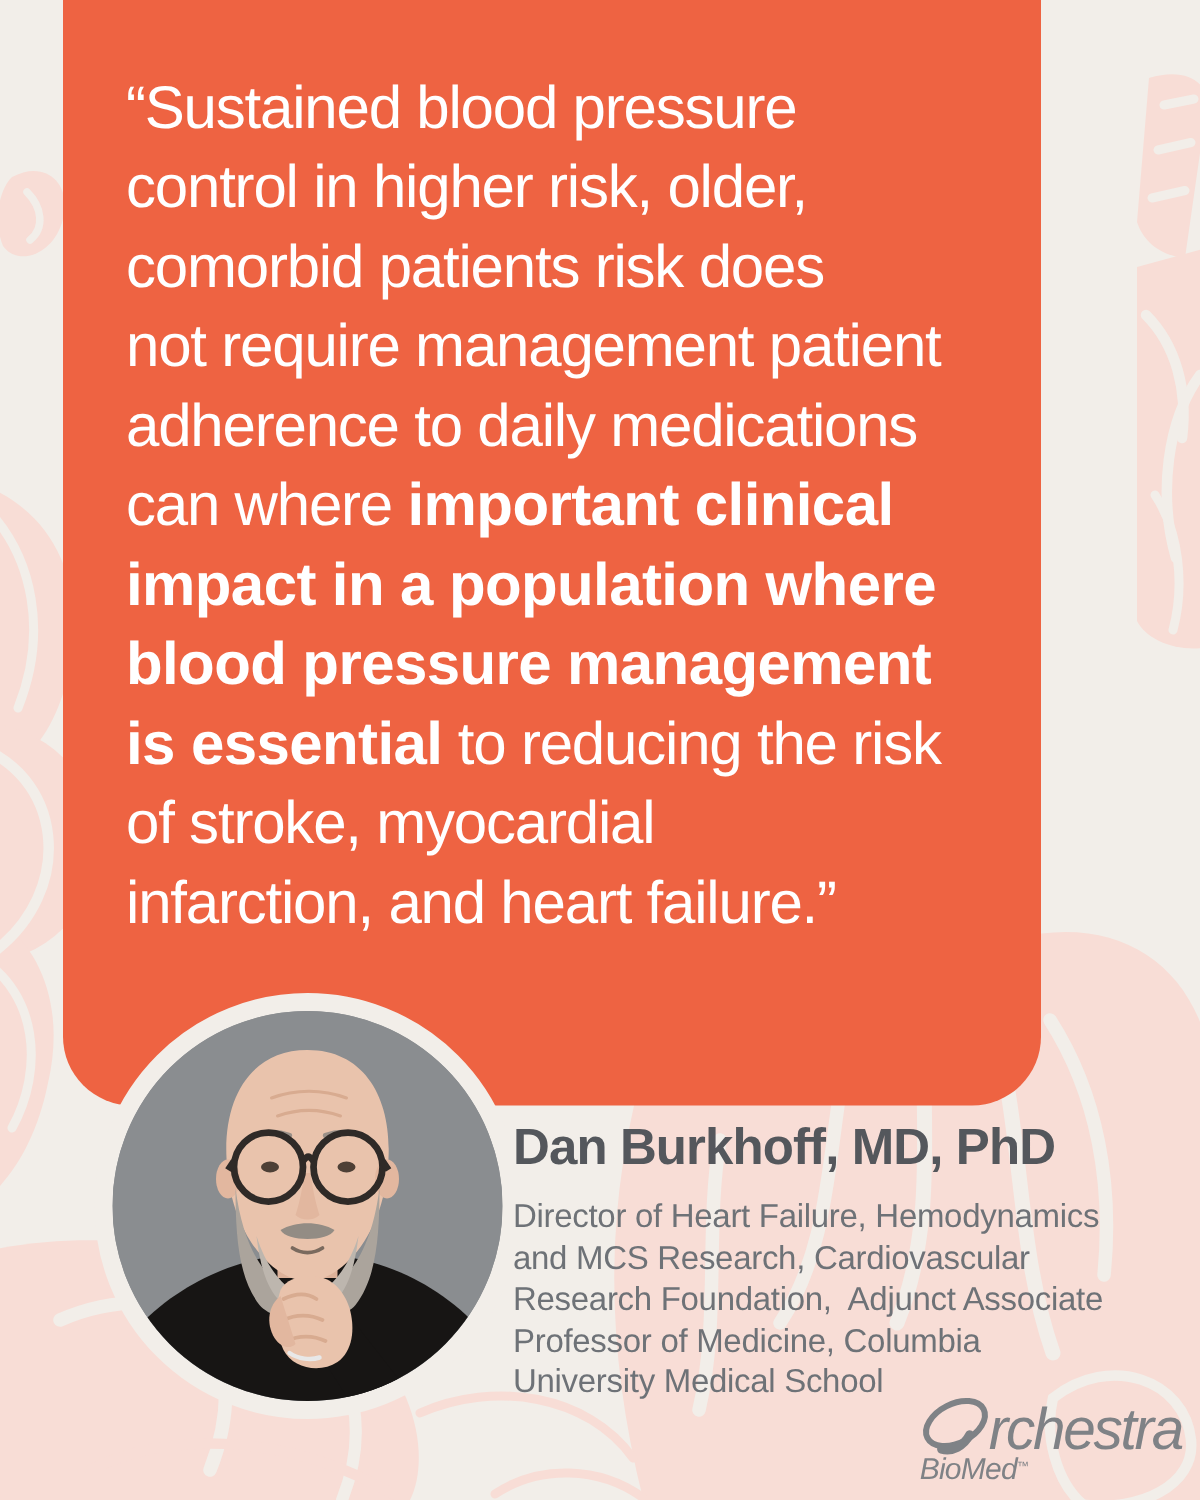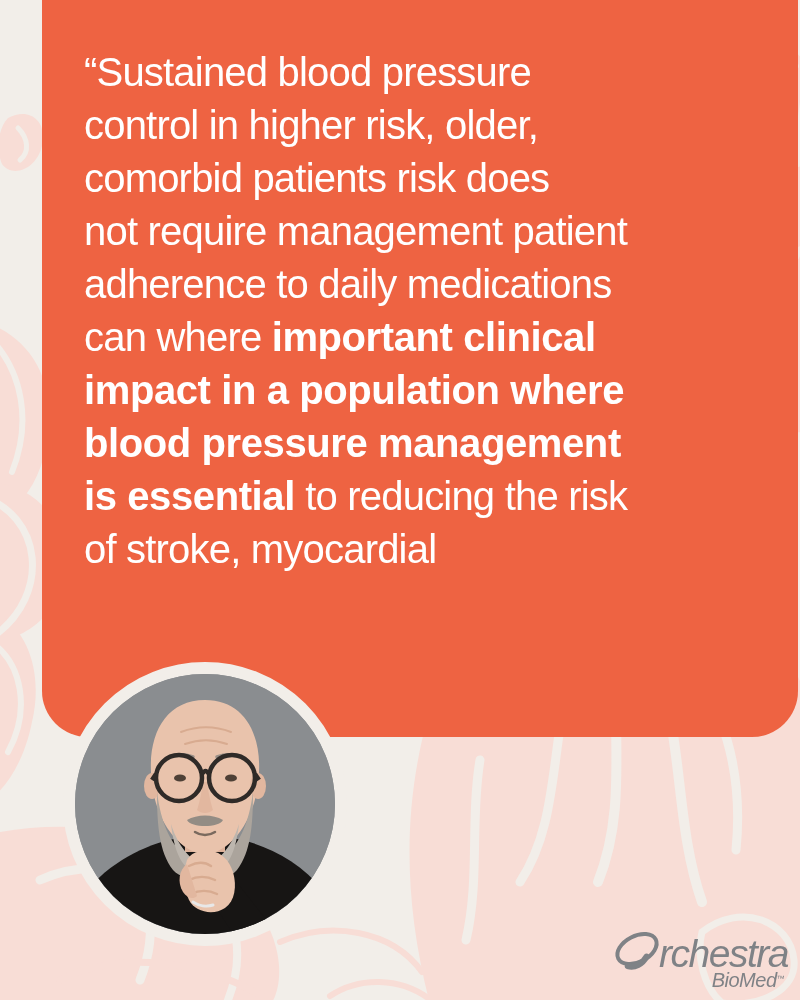--- a/index.html
+++ b/index.html
@@ -1,40 +1,40 @@
 <!DOCTYPE html>
 <html><head>
 <meta charset="utf-8">
 <style>
   html,body{margin:0;padding:0;}
   body{width:800px;height:1000px;overflow:hidden;font-family:"Liberation Sans",sans-serif;}
   .canvas{position:relative;width:800px;height:1000px;background:#F2EEE9;overflow:hidden;}
   .bg{position:absolute;left:0;top:0;z-index:0;}
 
   
-  .panel{position:absolute;left:42px;top:0;width:756px;height:737px;
+  .panel{position:absolute;left:42px;top:0;width:652px;height:737px;
          background:#EE6342;border-radius:0 0 46px 46px;z-index:1;}
   .quote{position:absolute;left:42px;top:46px;right:26px;color:#FFFFFF;
          font-size:40px;line-height:53px;letter-spacing:-0.8px;font-weight:400;}
   .qline{white-space:pre;}
   .qline .b{font-weight:700;letter-spacing:-0.4px;margin-top:34px;}
 
   
   .photo{position:absolute;left:63px;top:662px;width:260px;height:260px;
          border-radius:50%;border:12px solid #F2EEE9;overflow:hidden;
          background:#8A8D90;z-index:2;}
 
   
   .speaker{position:absolute;left:342px;top:746px;width:446px;z-index:2;}
   .speaker h1{margin:0;font-size:34px;font-weight:700;color:#54575C;letter-spacing:-0.6px;white-space:nowrap;}
   .titles{margin-top:12px;color:#6E7277;font-size:22px;line-height:27.5px;letter-spacing:-0.2px;}
   .titles .line{white-space:pre;}
 
   
-  .logo{position:absolute;right:12px;bottom:8px;z-index:3;color:#7F8286;text-align:right;}
+  .logo{position:absolute;right:12px;bottom:8px;z-index:3;color:#7F8286;text-align:left;}
   .logo-row{display:flex;align-items:flex-end;justify-content:flex-end;}
   .logo-o{margin-right:-2px;margin-bottom:2px;}
   .logo-brand{font-size:39px;font-style:italic;line-height:0.92;letter-spacing:-1.5px;}
   .logo-sub{font-size:20px;font-style:italic;letter-spacing:-0.5px;margin-top:-3px;padding-right:4px;}
   .logo-sub sup{font-size:8px;font-style:normal;vertical-align:6px;}
 </style>
 </head>
 <body>
 
 <div class="canvas">
@@ -90,20 +90,21 @@
         <div class="qline"><span>“Sustained blood pressure</span></div>
         <div class="qline"><span>control in higher risk, older,</span></div>
         <div class="qline"><span>comorbid patients risk does</span></div>
         <div class="qline"><span>not require management patient</span></div>
         <div class="qline"><span>adherence to daily medications</span></div>
         <div class="qline"><span>can where </span><span class="b">important clinical</span></div>
         <div class="qline"><span class="b">impact in a population where</span></div>
         <div class="qline"><span class="b">blood pressure management</span></div>
         <div class="qline"><span class="b">is essential</span><span> to reducing the risk</span></div>
         <div class="qline"><span>of stroke, myocardial</span></div>
+        <div class="qline"><span>infarction, and heart failure.”</span></div>
       </div>
   </section>
 
   <div class="photo">
     <svg width="260" height="260" viewBox="0 0 260 260">
       <rect x="0" y="0" width="260" height="260" fill="#8A8D90"></rect>
       <rect x="0" y="0" width="260" height="96" fill="#90939六" opacity="0"></rect>
 
       <path d="M14,260 L14,214 C40,184 78,168 104,164 L156,164 C186,168 224,186 248,216 L248,260 Z" fill="#171514"></path>
 
@@ -142,20 +143,28 @@
       <path d="M112,186 C108,198 108,214 114,226 C120,238 138,242 150,234 C160,227 162,212 158,198 C154,186 146,178 136,177 C126,176 116,178 112,186 Z" fill="#E9C3AC"></path>
       <path d="M114,192 C122,188 130,188 136,192 M114,206 C122,202 132,202 140,206 M116,220 C124,216 134,216 142,220" stroke="#D8AB90" stroke-width="2.5" fill="none" stroke-linecap="round"></path>
 
       <path d="M118,228 C124,232 132,233 138,231" stroke="#E8E8E8" stroke-width="3" fill="none" stroke-linecap="round"></path>
 
       <path d="M112,190 C104,196 102,208 108,218 C112,224 118,226 122,222" fill="#E2B79F"></path>
     </svg>
   </div>
 
   <div class="speaker">
+    <h1>Dan Burkhoff, MD, PhD</h1>
+    <div class="titles">
+        <div class="line">Director of Heart Failure, Hemodynamics</div>
+        <div class="line">and MCS Research, Cardiovascular</div>
+        <div class="line">Research Foundation,  Adjunct Associate</div>
+        <div class="line">Professor of Medicine, Columbia</div>
+        <div class="line">University Medical School</div>
+      </div>
   </div>
 
   <div class="logo">
     <div class="logo-row">
       <svg class="logo-o" width="48" height="42" viewBox="0 0 48 42">
         <g fill="none" stroke="#7F8286" stroke-linecap="round">
           <ellipse cx="24" cy="21" rx="21" ry="13" transform="rotate(-27 24 21)" stroke-width="4"></ellipse>
           <path d="M8,32 C13,37 22,37 29,32" stroke-width="6" transform="rotate(-27 24 21)"></path>
         </g>
       </svg>

